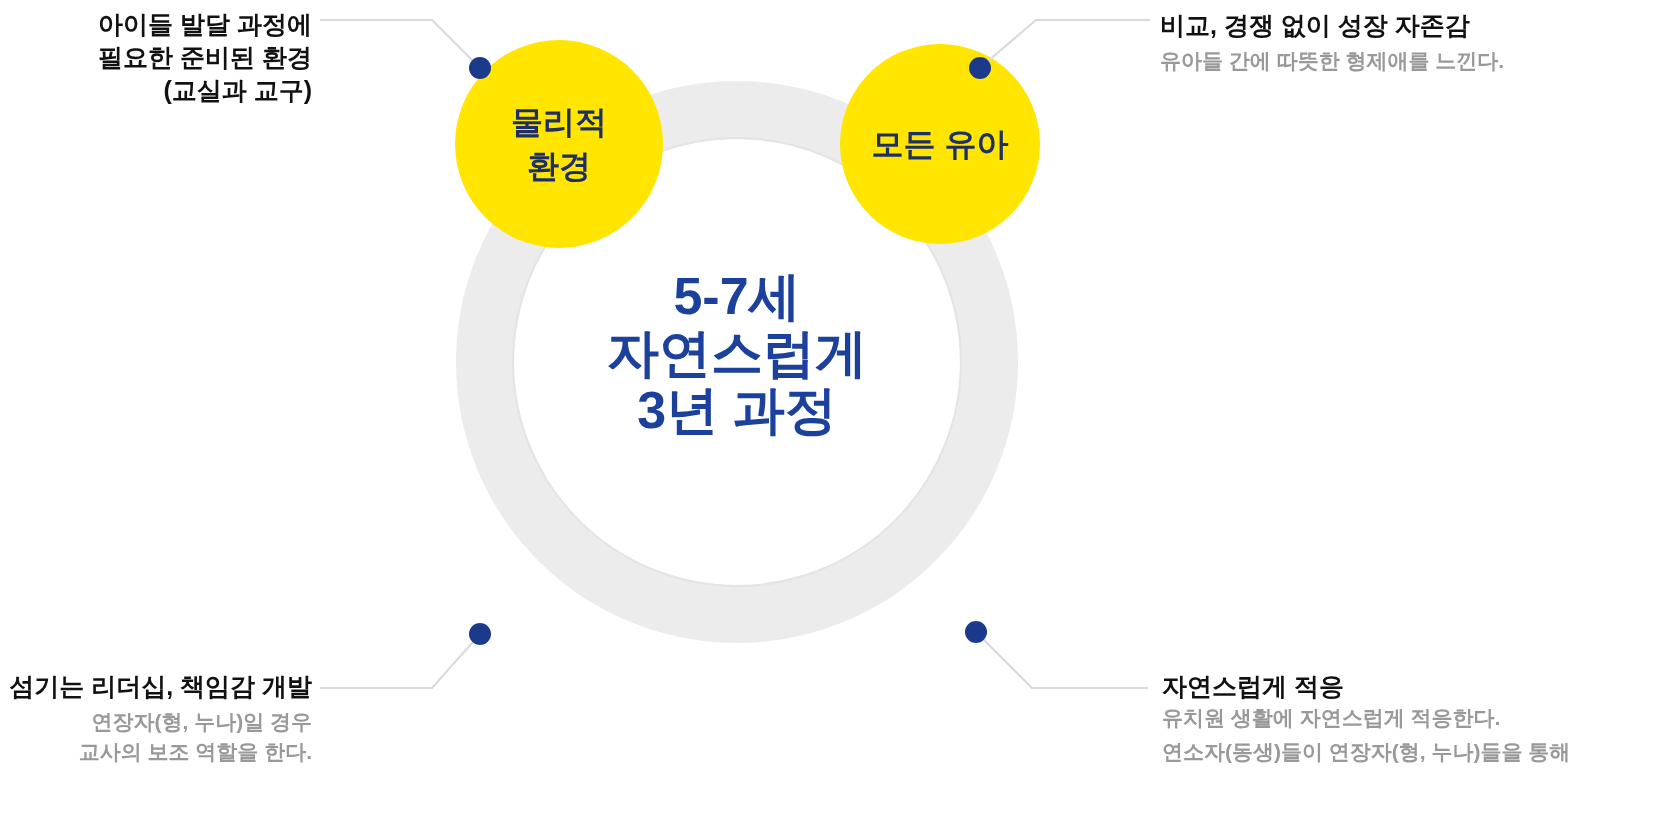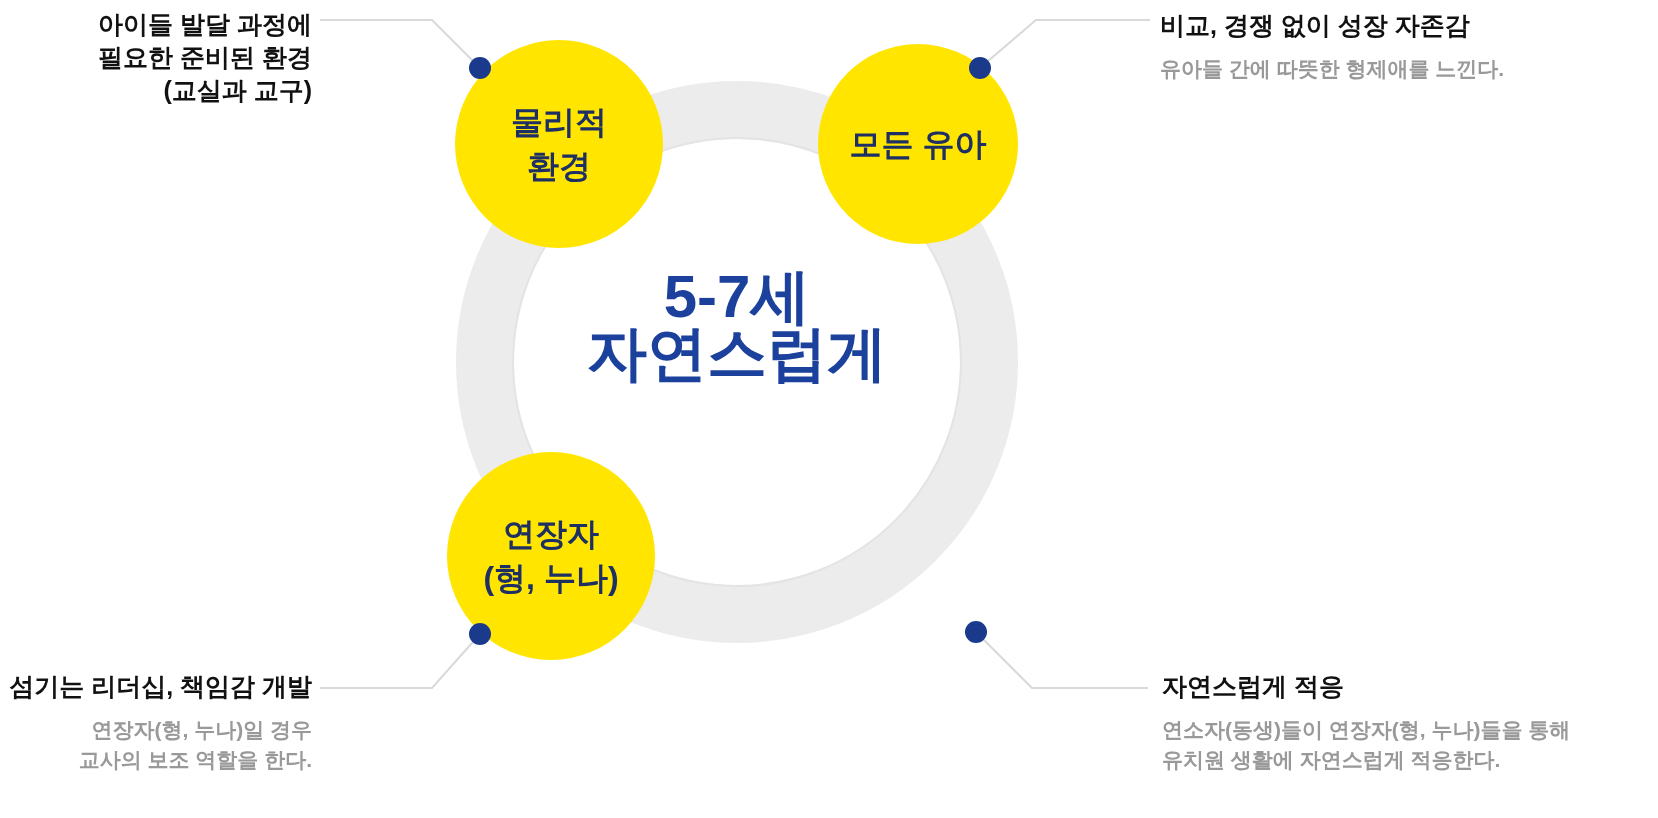--- a/index.html
+++ b/index.html
@@ -27,50 +27,50 @@
     font-size: 32px;
     line-height: 44px;
     display: flex;
     flex-direction: column;
     align-items: center;
     justify-content: center;
     text-align: center;
     z-index: 1;
   }
   .bubble.tl { left: 455px; top: 40px;  width: 208px; height: 208px; }
-  .bubble.tr { left: 818px; top: 44px;  width: 200px; height: 200px; }
+  .bubble.tr { left: 840px; top: 44px;  width: 200px; height: 200px; }
   .bubble.bl { left: 447px; top: 452px; width: 208px; height: 208px; }
   .bubble.br { left: 812px; top: 452px; width: 200px; height: 200px; }
 
   .center-label {
     position: absolute;
     left: 537px;
     top: 268px;
     width: 400px;
     text-align: center;
     color: #1C419C;
     font-weight: bold;
-    font-size: 60px;
+    font-size: 52px;
     line-height: 57px;
     z-index: 1;
   }
 
   .annotation { position: absolute; z-index: 3; }
   .annotation .title {
     color: #111111;
     font-weight: bold;
     font-size: 25px;
     line-height: 33px;
   }
   .annotation .desc {
     color: #999999;
     font-weight: 600;
     font-size: 21px;
     line-height: 30px;
-    margin-top: 12px;
+    margin-top: 4px;
   }
   .annotation.align-right { text-align: right; }
   .annotation.align-left  { text-align: left; }
 
   .annotation.a-tl { right: 1346px; top: 8px;   width: 320px; }
   .annotation.a-tr { left: 1160px;  top: 9px;   width: 470px; }
   .annotation.a-bl { right: 1346px; top: 670px; width: 320px; }
   .annotation.a-br { left: 1162px;  top: 670px; width: 480px; }
 </style>
 </head>
@@ -85,29 +85,26 @@
 
   <div class="bubble tl">
     <div>물리적</div>
     <div>환경</div>
   </div>
 
   <div class="bubble tr">
     <div>모든 유아</div>
   </div>
 
-  <div class="bubble bl">
-    <div>연장자</div>
-    <div>(형, 누나)</div>
-  </div>
 
 
   <div class="center-label">
     <div>5-7세</div>
     <div>자연스럽게</div>
+    <div>3년 과정</div>
   </div>
 
   <svg class="layer connector-layer" viewBox="0 0 1658 818">
     <polyline points="320,20 432,20 480,68" fill="none" stroke="#D9D9D9" stroke-width="2"></polyline>
     <polyline points="1150,20 1036,20 980,68" fill="none" stroke="#D9D9D9" stroke-width="2"></polyline>
     <polyline points="320,688 432,688 480,634" fill="none" stroke="#D9D9D9" stroke-width="2"></polyline>
     <polyline points="1148,688 1032,688 976,632" fill="none" stroke="#D9D9D9" stroke-width="2"></polyline>
 
     <circle cx="480" cy="68" r="11" fill="#1B3A8C"></circle>
     <circle cx="980" cy="68" r="11" fill="#1B3A8C"></circle>
@@ -127,17 +124,17 @@
   </div>
 
   <div class="annotation a-bl align-right">
     <div class="title">섬기는 리더십, 책임감 개발</div>
     <div class="desc">연장자(형, 누나)일 경우</div>
     <div class="desc" style="margin-top:0;">교사의 보조 역할을 한다.</div>
   </div>
 
   <div class="annotation a-br align-left">
     <div class="title">자연스럽게 적응</div>
+    <div class="desc" style="margin-top:0;">유치원 생활에 자연스럽게 적응한다.</div>
     <div class="desc">연소자(동생)들이 연장자(형, 누나)들을 통해</div>
-    <div class="desc" style="margin-top:0;">유치원 생활에 자연스럽게 적응한다.</div>
   </div>
 
 </div>
 
 </body></html>

